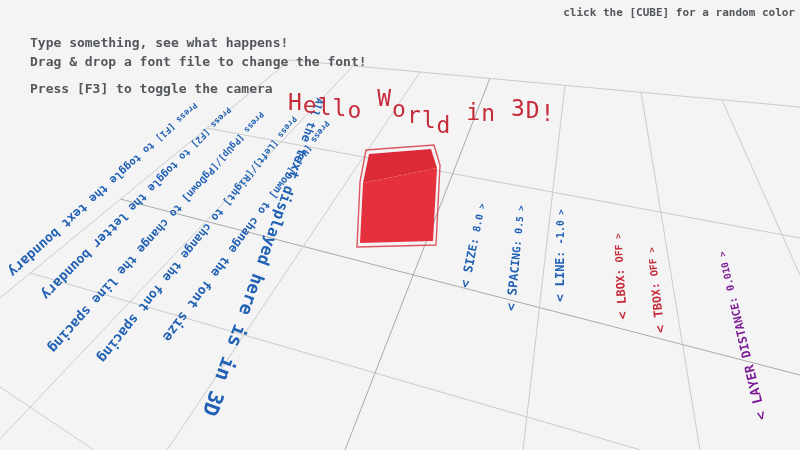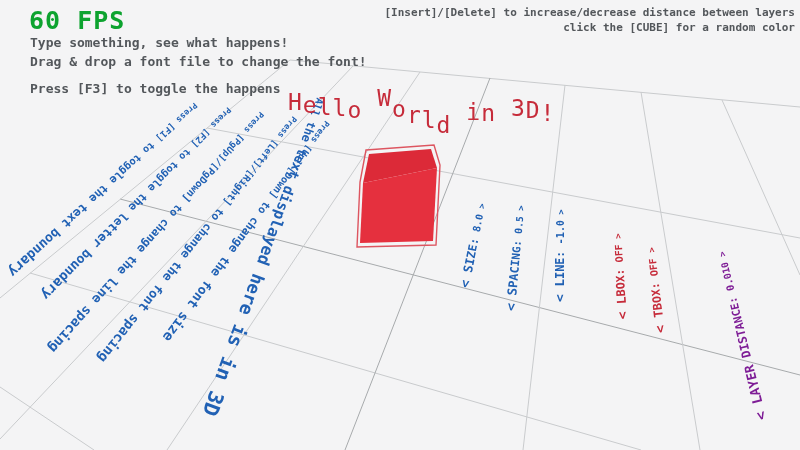--- a/index.html
+++ b/index.html
@@ -72,24 +72,22 @@
   <svg class="cube-svg" width="800" height="450">
     <g id="cube-group" class="cube-hit">
         <polygon points="366,150 434,145 440,165 436,245 357,247 360,182" fill="none" stroke="#dd5560" stroke-width="1.4"></polygon>
         <polygon points="369,154 431,149 437,168 363,183" fill="#dc2a38"></polygon>
         <polygon points="363,183 437,168 433,241 360,243" fill="#e5303e"></polygon>
       </g>
   </svg>
 
   <div class="heading" id="heading" style="color: rgb(198, 43, 58);"><span style="transform: translateY(1px);">H</span><span style="transform: translateY(4px);">e</span><span style="transform: translateY(6px);">l</span><span style="transform: translateY(7px);">l</span><span style="transform: translateY(9px);">o</span><span style="transform: translateY(0px);">&nbsp;</span><span style="transform: translateY(-3px);">W</span><span style="transform: translateY(8px);">o</span><span style="transform: translateY(14px);">r</span><span style="transform: translateY(19px);">l</span><span style="transform: translateY(24px);">d</span><span style="transform: translateY(0px);">&nbsp;</span><span style="transform: translateY(11px);">i</span><span style="transform: translateY(12px);">n</span><span style="transform: translateY(0px);">&nbsp;</span><span style="transform: translateY(7px);">3</span><span style="transform: translateY(9px);">D</span><span style="transform: translateY(12px);">!</span></div>
 
-  <div class="hud-fps" style="color: rgb(13, 163, 47);">60 FPS</div>
   <div class="hud-left" style="color: rgb(83, 87, 91);">
     <div>Type something, see what happens!</div>
     <div>Drag &amp; drop a font file to change the font!</div>
     <div class="gap"></div>
-    <div>Press [F3] to toggle the happens</div>
+    <div>Press [F3] to toggle the camera</div>
   </div>
   <div class="hud-right">
-    <div style="color: rgb(83, 87, 91);">[Insert]/[Delete] to increase/decrease distance between layers</div>
     <div style="color: rgb(83, 87, 91);">click the [CUBE] for a random color</div>
   </div>
 </div>
 
 </body></html>

